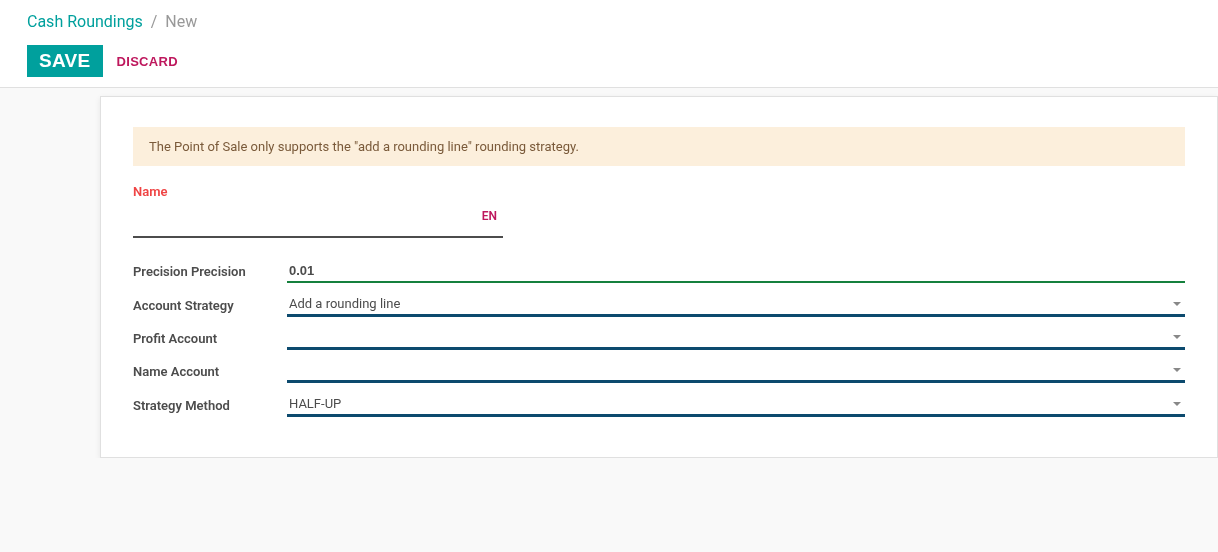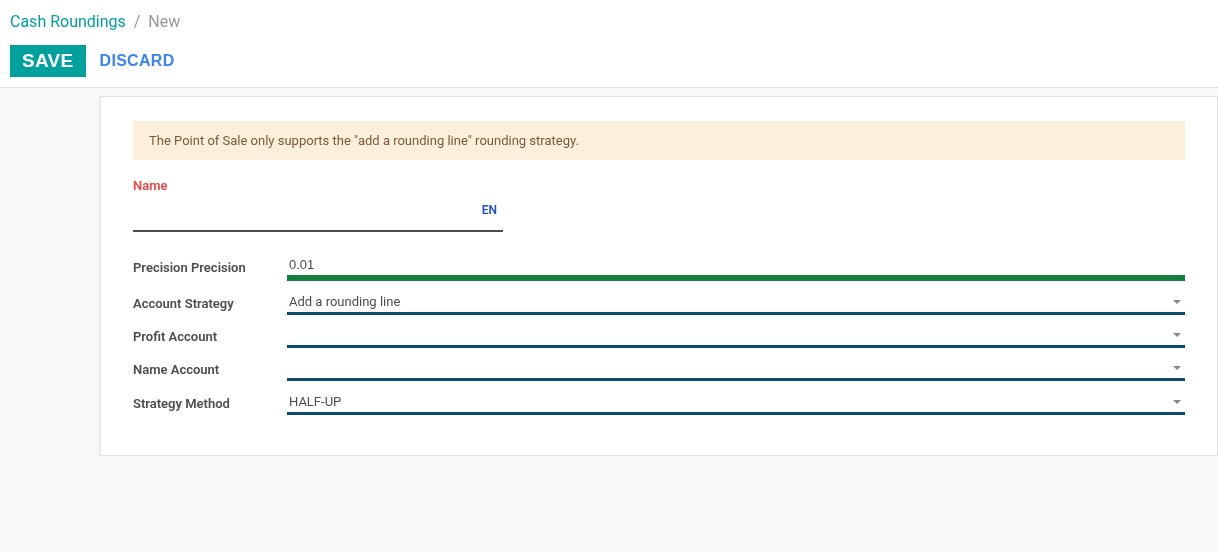--- a/index.html
+++ b/index.html
@@ -8,21 +8,21 @@
       padding: 0;
     }
     body {
       font-family: -apple-system, BlinkMacSystemFont, "Segoe UI", Roboto, "Helvetica Neue", Arial, sans-serif;
       font-size: 13px;
       color: #4c4c4c;
       background: #f9f9f9;
     }
     .header {
       background: #fff;
-      padding: 12px 10px 10px 10px;
+      padding: 12px 10px 10px 27px;
       border-bottom: 1px solid #e0e0e0;
     }
     .breadcrumb {
       font-size: 16px;
       margin-bottom: 14px;
     }
     .breadcrumb-link {
       color: #00a09d;
       cursor: pointer;
     }
@@ -43,23 +43,23 @@
       color: #fff;
       border: none;
       padding: 5px 12px;
       font-size: 19px;
       font-weight: 600;
       cursor: pointer;
       letter-spacing: 0.3px;
     }
     .btn-secondary {
       background: none;
-      color: #3b82f6;
-      border: none;
-      font-size: 16px;
+      color: #be185d;
+      border: none;
+      font-size: 13px;
       font-weight: 600;
       cursor: pointer;
       letter-spacing: 0.3px;
     }
     .content-wrap {
       padding: 0;
     }
     .form-sheet {
       background: #fff;
       margin: 8px 0 0 100px;
@@ -67,20 +67,21 @@
       border: 1px solid #e0e0e0;
       box-shadow: 0 2px 6px rgba(0,0,0,0.08);
       min-height: 320px;
     }
     .alert-warning {
       background: #fcefdc;
       color: #7a5a3a;
       padding: 12px 16px;
       margin-bottom: 18px;
       font-size: 13px;
+      margin-top: 6px;
     }
     .field-name-block {
       margin-bottom: 22px;
     }
     .field-label {
       font-weight: 600;
       color: #ef4444;
       font-size: 13px;
     }
     .name-input-wrap {
@@ -94,46 +95,47 @@
       border-bottom: 2px solid #4c4c4c;
       padding: 8px 40px 8px 2px;
       font-size: 15px;
       outline: none;
       background: transparent;
     }
     .lang-badge {
       position: absolute;
       right: 6px;
       top: 6px;
-      color: #1d4ed8;
+      color: #be185d;
       font-weight: 600;
       font-size: 12px;
       cursor: pointer;
     }
     .form-grid {
       display: grid;
       grid-template-columns: 150px 1fr;
       row-gap: 10px;
       column-gap: 4px;
       align-items: center;
     }
     .grid-label {
       font-weight: 600;
       color: #4c4c4c;
       font-size: 13px;
     }
     .field-input {
       width: 100%;
       border: none;
-      border-bottom: 6px solid #15803d;
+      border-bottom: 2px solid #15803d;
       padding: 3px 2px;
       font-size: 13px;
       outline: none;
       background: transparent;
       color: #4c4c4c;
+      font-weight: bold;
     }
     .select-wrap {
       position: relative;
       width: 100%;
       border-bottom: 3px solid #0c4a6e;
     }
     .select-display {
       width: 100%;
       padding: 3px 20px 3px 2px;
       font-size: 13px;

